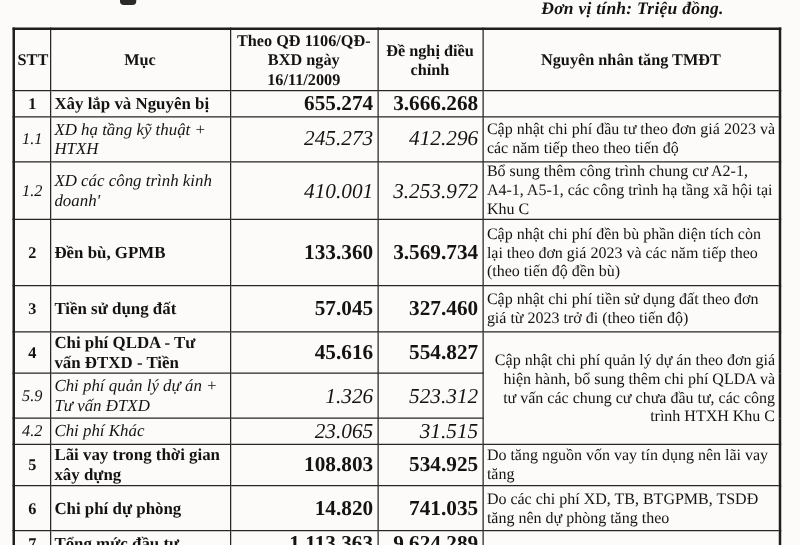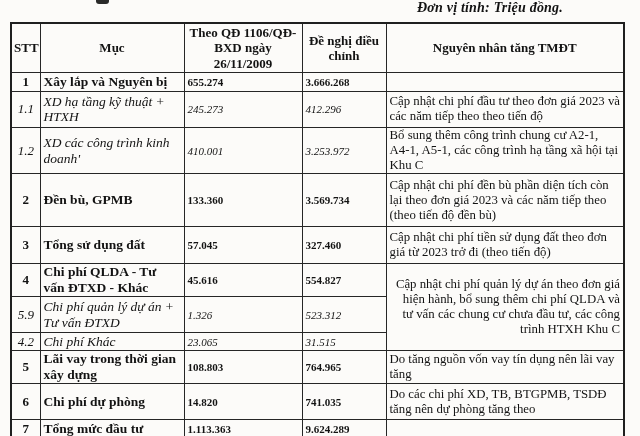--- a/index.html
+++ b/index.html
@@ -8,21 +8,21 @@
     background:#fcfbf9;
     color:#131313;
     font-family:"Liberation Serif", serif;
     position:relative;
     overflow:hidden;
   }
   .unit-label{
     position:absolute;
     top:0px;left:0;right:0;
     text-align:right;
-    padding-right:77px;
+    padding-right:61px;
     font-style:italic;
     font-weight:bold;
     font-size:14px;
     letter-spacing:0.2px;
   }
   .artifact{
     position:absolute;
     left:96px;top:0;
     width:13px;height:4px;
     background:#2a2a2a;
@@ -54,23 +54,23 @@
     font-weight:bold;
     font-size:13px;
   }
   .muc{
     font-weight:bold;
     font-size:13.5px;
     line-height:1.18;
     padding-left:4px;
   }
   .num{
-    text-align:left;
+    text-align:right;
     font-weight:bold;
-    font-size:11px;
+    font-size:17px;
     padding-right:5px;
   }
   .reason{
     font-size:12.8px;
     line-height:1.18;
     padding:1px 3px;
     font-weight:normal;
   }
   .reason-center{ text-align:right; }
   tr.r-sub .stt,
@@ -93,21 +93,21 @@
     <col style="width:144px">
     <col style="width:118px">
     <col style="width:84px">
     <col style="width:238px">
   </colgroup>
 
   <tbody>
       <tr style="height:45px">
     <th>STT</th>
     <th>Mục</th>
-    <th>Theo QĐ 1106/QĐ-BXD ngày 26/11/2009</th>
+    <th>Theo QĐ 1106/QĐ-BXD ngày 16/11/2009</th>
     <th>Đề nghị điều chỉnh</th>
     <th>Nguyên nhân tăng TMĐT</th>
   </tr>
 
   <tr class="r-main" style="height:19px">
     <td class="stt">1</td>
     <td class="muc">Xây lắp và Nguyên bị</td>
     <td class="num">655.274</td>
     <td class="num">3.666.268</td>
     <td class="reason"></td>
@@ -132,29 +132,29 @@
   <tr class="r-main" style="height:53px">
     <td class="stt">2</td>
     <td class="muc">Đền bù, GPMB</td>
     <td class="num">133.360</td>
     <td class="num">3.569.734</td>
     <td class="reason">Cập nhật chi phí đền bù phần diện tích còn lại theo đơn giá 2023 và các năm tiếp theo (theo tiến độ đền bù)</td>
   </tr>
 
   <tr class="r-main" style="height:37px">
     <td class="stt">3</td>
-    <td class="muc">Tổng sử dụng đất</td>
+    <td class="muc">Tiền sử dụng đất</td>
     <td class="num">57.045</td>
     <td class="num">327.460</td>
     <td class="reason">Cập nhật chi phí tiền sử dụng đất theo đơn giá từ 2023 trở đi (theo tiến độ)</td>
   </tr>
 
   <tr class="r-main" style="height:31px">
     <td class="stt">4</td>
-    <td class="muc">Chi phí QLDA - Tư vấn ĐTXD - Khác</td>
+    <td class="muc">Chi phí QLDA - Tư vấn ĐTXD - Tiền</td>
     <td class="num">45.616</td>
     <td class="num">554.827</td>
     <td class="reason reason-center" rowspan="3">Cập nhật chi phí quản lý dự án theo đơn giá hiện hành, bổ sung thêm chi phí QLDA và tư vấn các chung cư chưa đầu tư, các công trình HTXH Khu C</td>
   </tr>
 
   <tr class="r-sub" style="height:36px">
     <td class="stt">5.9</td>
     <td class="muc">Chi phí quản lý dự án + Tư vấn ĐTXD</td>
     <td class="num">1.326</td>
     <td class="num">523.312</td>
@@ -164,21 +164,21 @@
     <td class="stt">4.2</td>
     <td class="muc">Chi phí Khác</td>
     <td class="num">23.065</td>
     <td class="num">31.515</td>
   </tr>
 
   <tr class="r-main" style="height:33px">
     <td class="stt">5</td>
     <td class="muc">Lãi vay trong thời gian xây dựng</td>
     <td class="num">108.803</td>
-    <td class="num">764.965</td>
+    <td class="num">534.925</td>
     <td class="reason">Do tăng nguồn vốn vay tín dụng nên lãi vay tăng</td>
   </tr>
 
   <tr class="r-main" style="height:36px">
     <td class="stt">6</td>
     <td class="muc">Chi phí dự phòng</td>
     <td class="num">14.820</td>
     <td class="num">741.035</td>
     <td class="reason">Do các chi phí XD, TB, BTGPMB, TSDĐ tăng nên dự phòng tăng theo</td>
   </tr>

